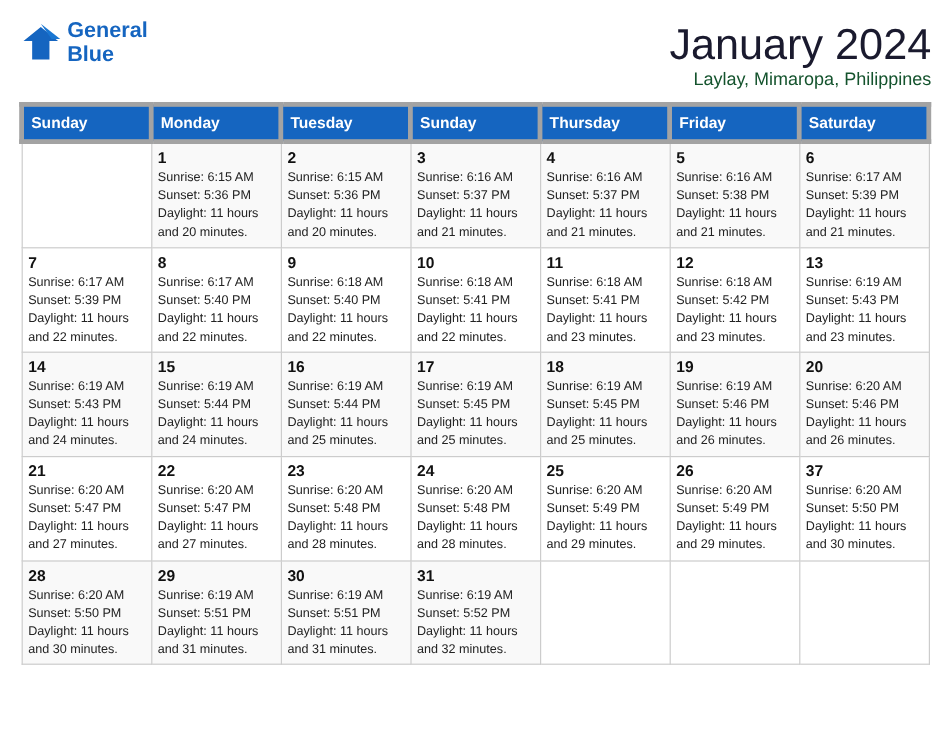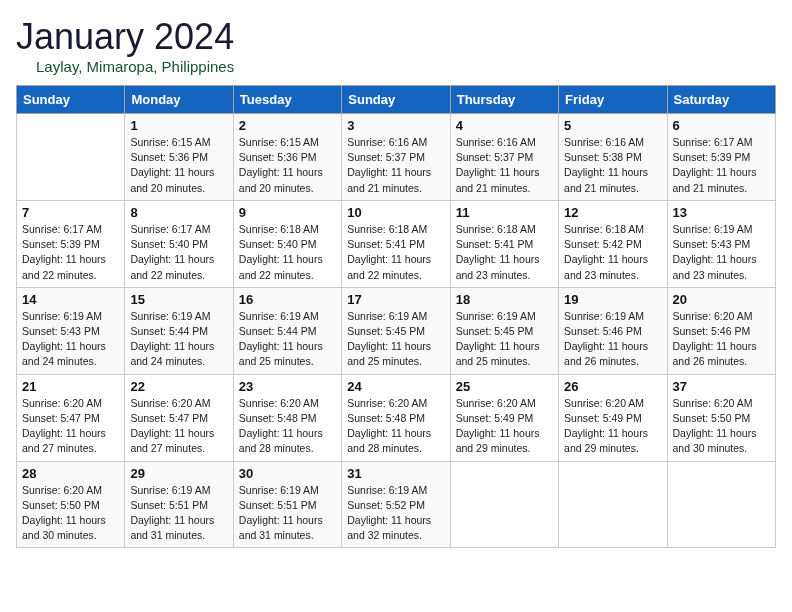--- a/index.html
+++ b/index.html
@@ -51,21 +51,21 @@
       border-collapse: collapse;
       font-size: 11px;
     }
     .calendar thead tr th {
       background: #1565c0;
       color: #fff;
       text-align: left;
       padding: 6px 6px;
       font-size: 13px;
       font-weight: bold;
-      border: 1px solid #a3a3a3;
+      border: 4px solid #a3a3a3;
     }
     .calendar tbody tr td {
       border: 1px solid #ccc;
       vertical-align: top;
       padding: 4px 5px;
       min-width: 100px;
       background: #fff;
       height: 80px;
     }
     .calendar tbody tr:nth-child(odd) td {
@@ -84,20 +84,30 @@
       line-height: 1.45;
     }
     .empty-cell {
       background: #fff !important;
     }
   </style>
 </head>
 <body>
 
 <div class="header-area">
+  <div class="logo">
+    <svg class="logo-bird" viewBox="0 0 40 40" xmlns="http://www.w3.org/2000/svg">
+      <polygon points="20,5 36,18 28,18 28,35 12,35 12,18 4,18" fill="#1565c0"></polygon>
+      <polygon points="20,2 38,16 30,16" fill="#1976d2"></polygon>
+    </svg>
+    <div class="logo-text">
+      <div><span>General</span></div>
+      <div><span style="color:#1565c0;">Blue</span></div>
+    </div>
+  </div>
   <div class="title-area">
     <div class="cal-title">January 2024</div>
     <div class="cal-subtitle">Laylay, Mimaropa, Philippines</div>
   </div>
 </div>
 
 <table class="calendar">
   <thead>
     <tr id="header-row">
         <th>Sunday</th>

